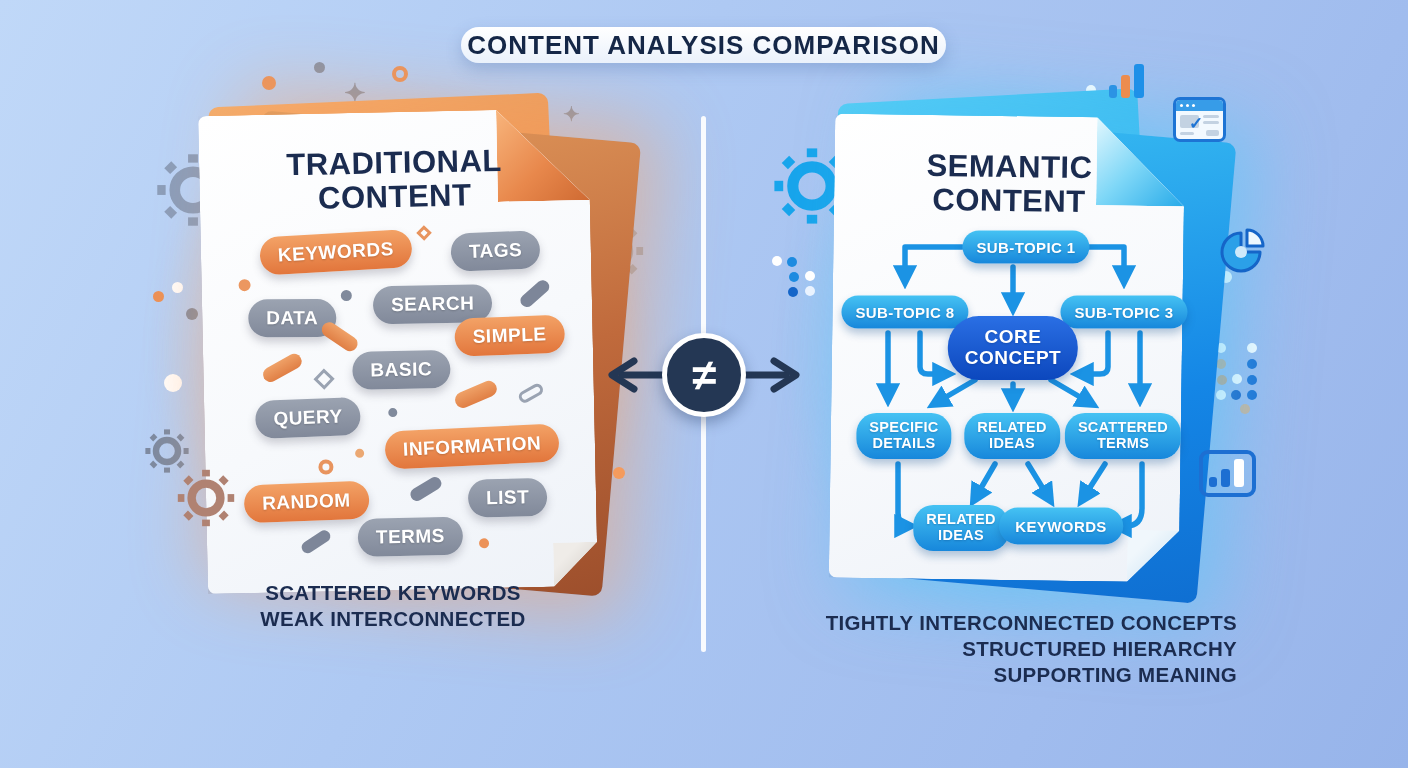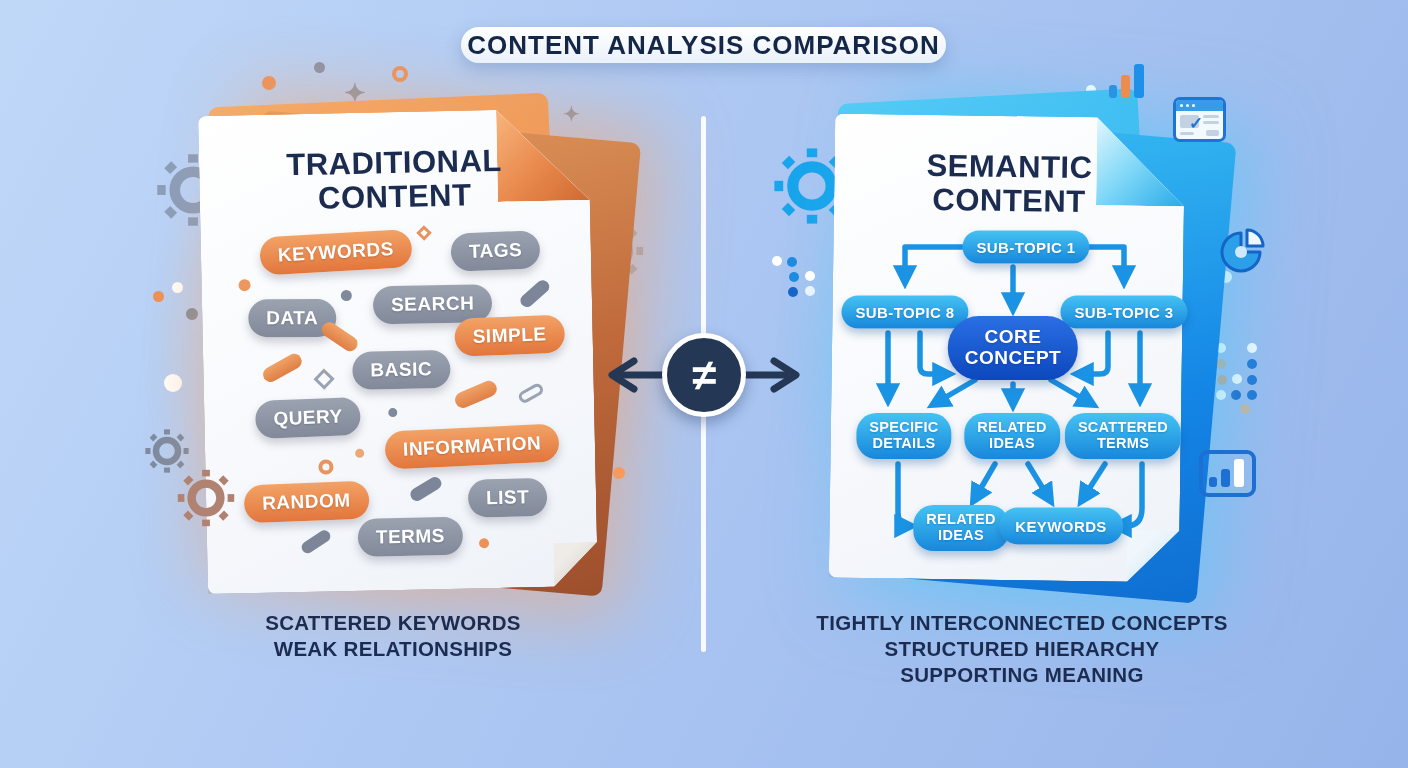--- a/index.html
+++ b/index.html
@@ -104,22 +104,22 @@
     text-shadow:0 1px 2px rgba(0,40,90,.25); }
   .fnode-sub { font-size:15px; padding:8px 14px; letter-spacing:.4px; }
   .fnode-two { font-size:14.5px; line-height:1.1; padding:7px 13px; letter-spacing:.3px; }
   .fnode-core { font-size:19px; line-height:1.1; padding:11px 17px; border-radius:31px;
     background:linear-gradient(180deg,#2a6fe4 0%,#0c47bd 100%); letter-spacing:.5px; }
   .fnode-ctx { font-size:15px; padding:10px 16px; letter-spacing:.4px; }
 
   
   .caption { position:absolute; text-align:center; font-weight:700; color:#1b2c50;
     font-size:20.5px; line-height:26px; letter-spacing:.3px; z-index:8; }
-  .caption-left { left:193px; top:610px; width:400px; }
-  .caption-right { left:807px; top:610px; width:430px; }
+  .caption-left { left:193px; top:580px; width:400px; }
+  .caption-right { left:807px; top:610px; width:430px;text-align:right; }
   .footer { position:absolute; left:0; top:711px; width:1408px; text-align:center;
     color:#14264a; z-index:8; }
   .footer .big { font-size:35px; font-weight:700; letter-spacing:.5px; }
   .footer .vs { font-size:25px; font-weight:700; margin:0 10px; }
 
   
   .gear { position:absolute; z-index:2; }
   .sparkle { position:absolute; z-index:2; font-weight:700; }
   .mini-bar { position:absolute; border-radius:3px; }
   .browser-icon { left:1173px; top:97px; width:53px; height:45px; border:3px solid #1d74d4;
@@ -357,21 +357,21 @@
       <path d="M36 8 L14 22 L36 36"></path>
       <path d="M176 8 L198 22 L176 36"></path>
     </g>
   </svg>
   <div class="abs neq-circle">
     <span>≠</span>
   </div>
 
   <div class="caption caption-left">
     <div>SCATTERED KEYWORDS</div>
-    <div>WEAK RELATIONSHIPS</div>
+    <div>WEAK INTERCONNECTED</div>
   </div>
   <div class="caption caption-right">
     <div>TIGHTLY INTERCONNECTED CONCEPTS</div>
     <div>STRUCTURED HIERARCHY</div>
     <div>SUPPORTING MEANING</div>
   </div>
 
 
 </div>
 

